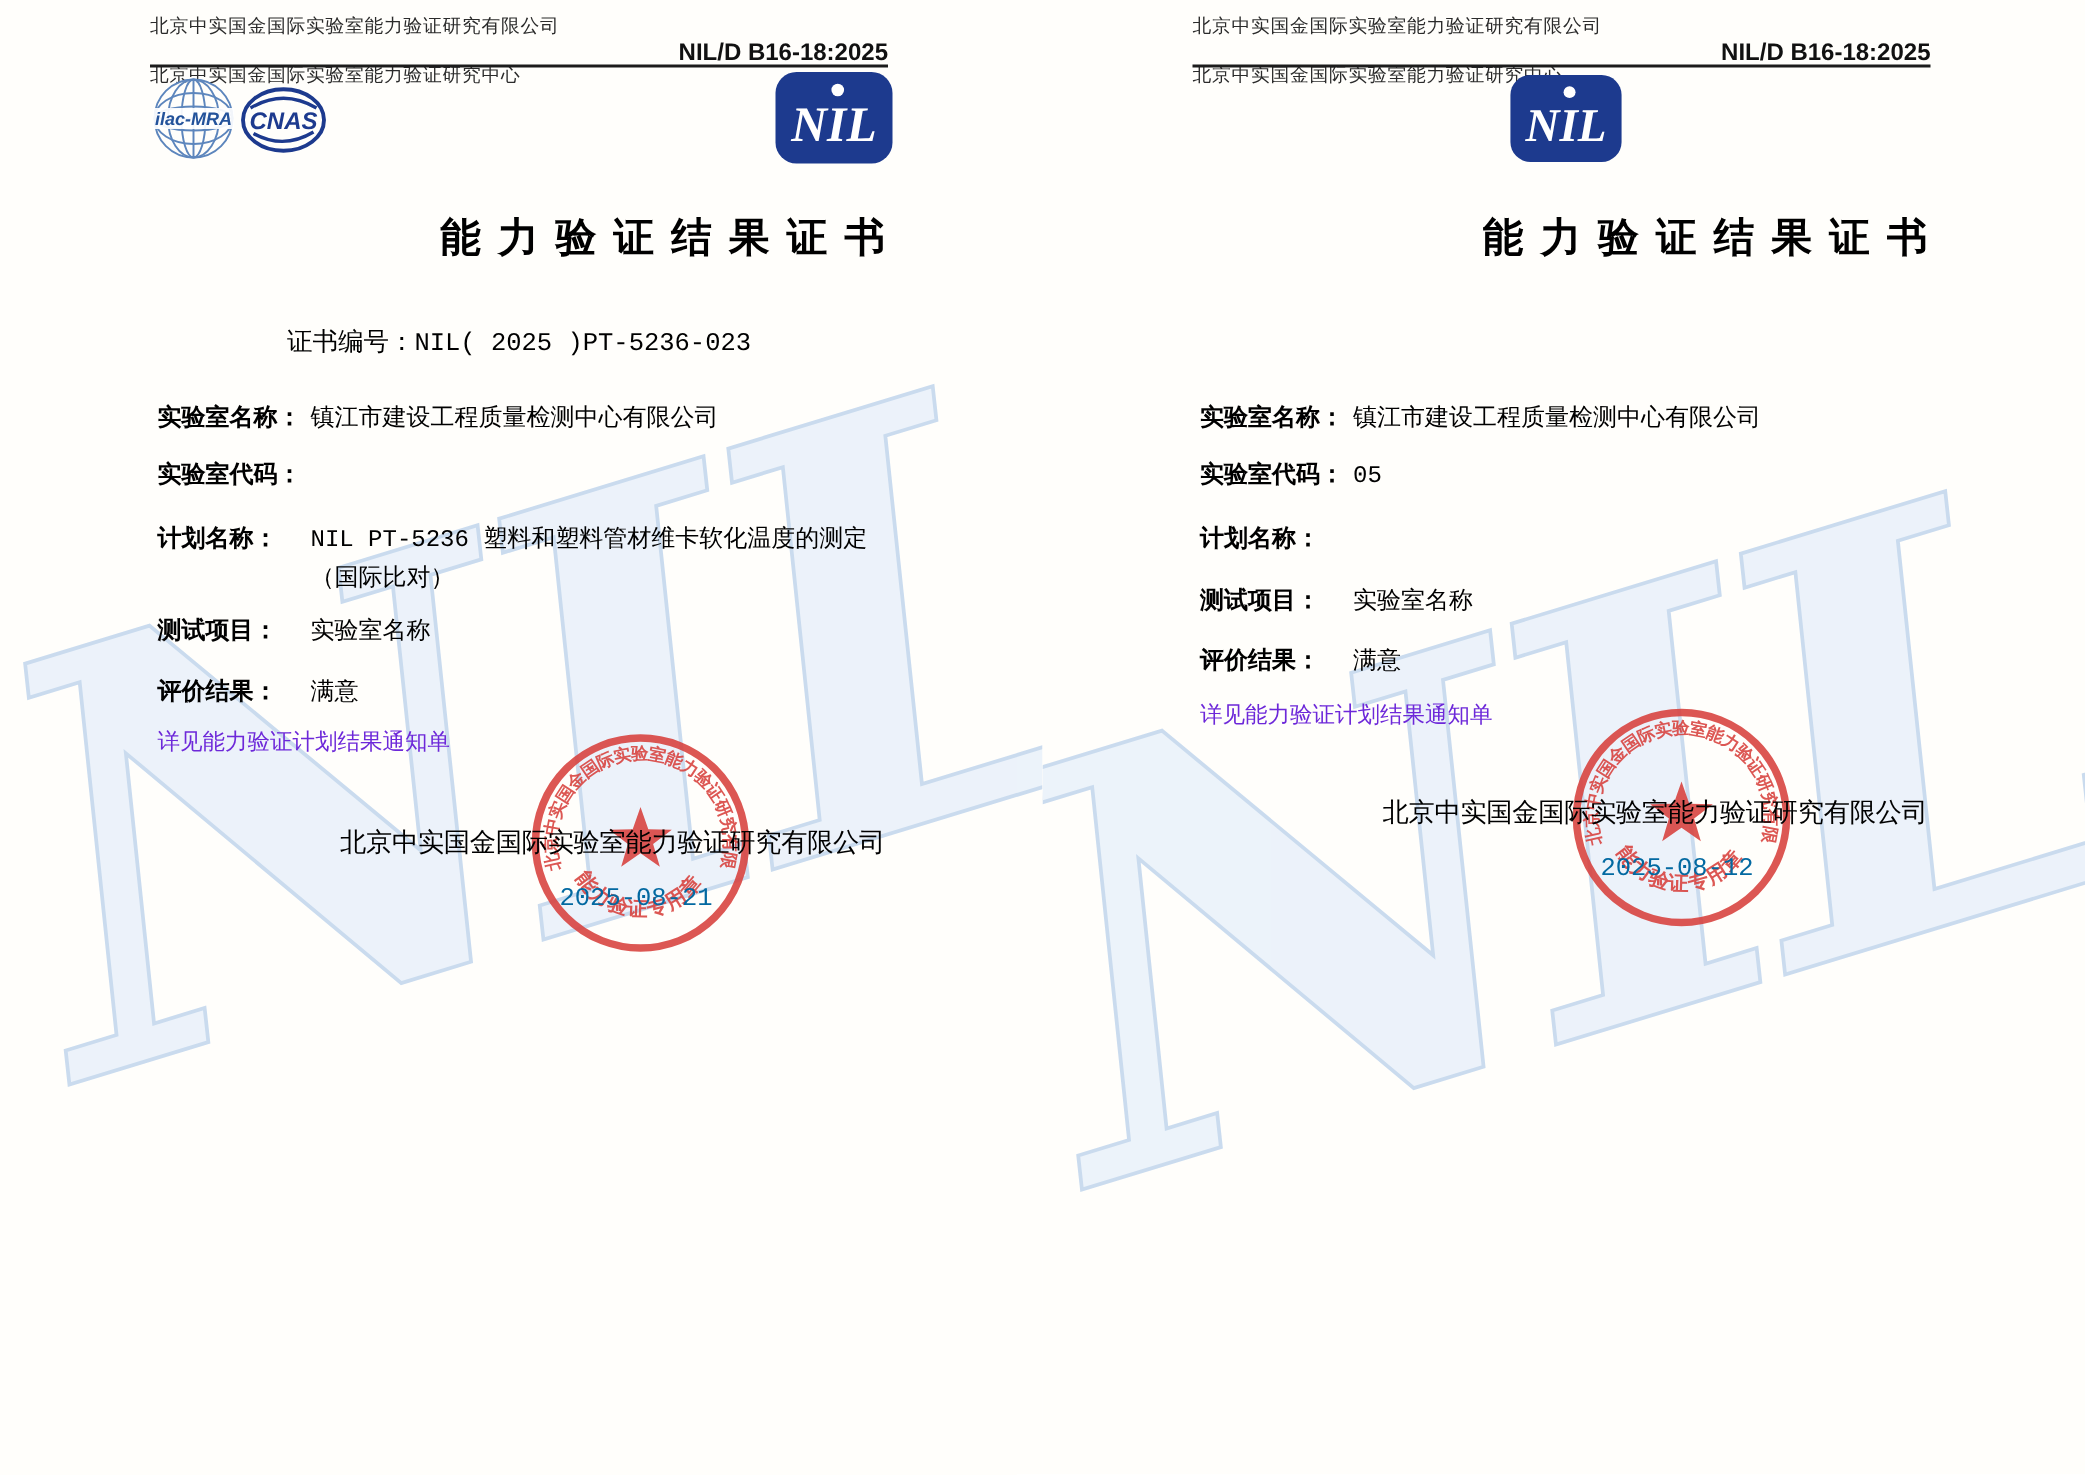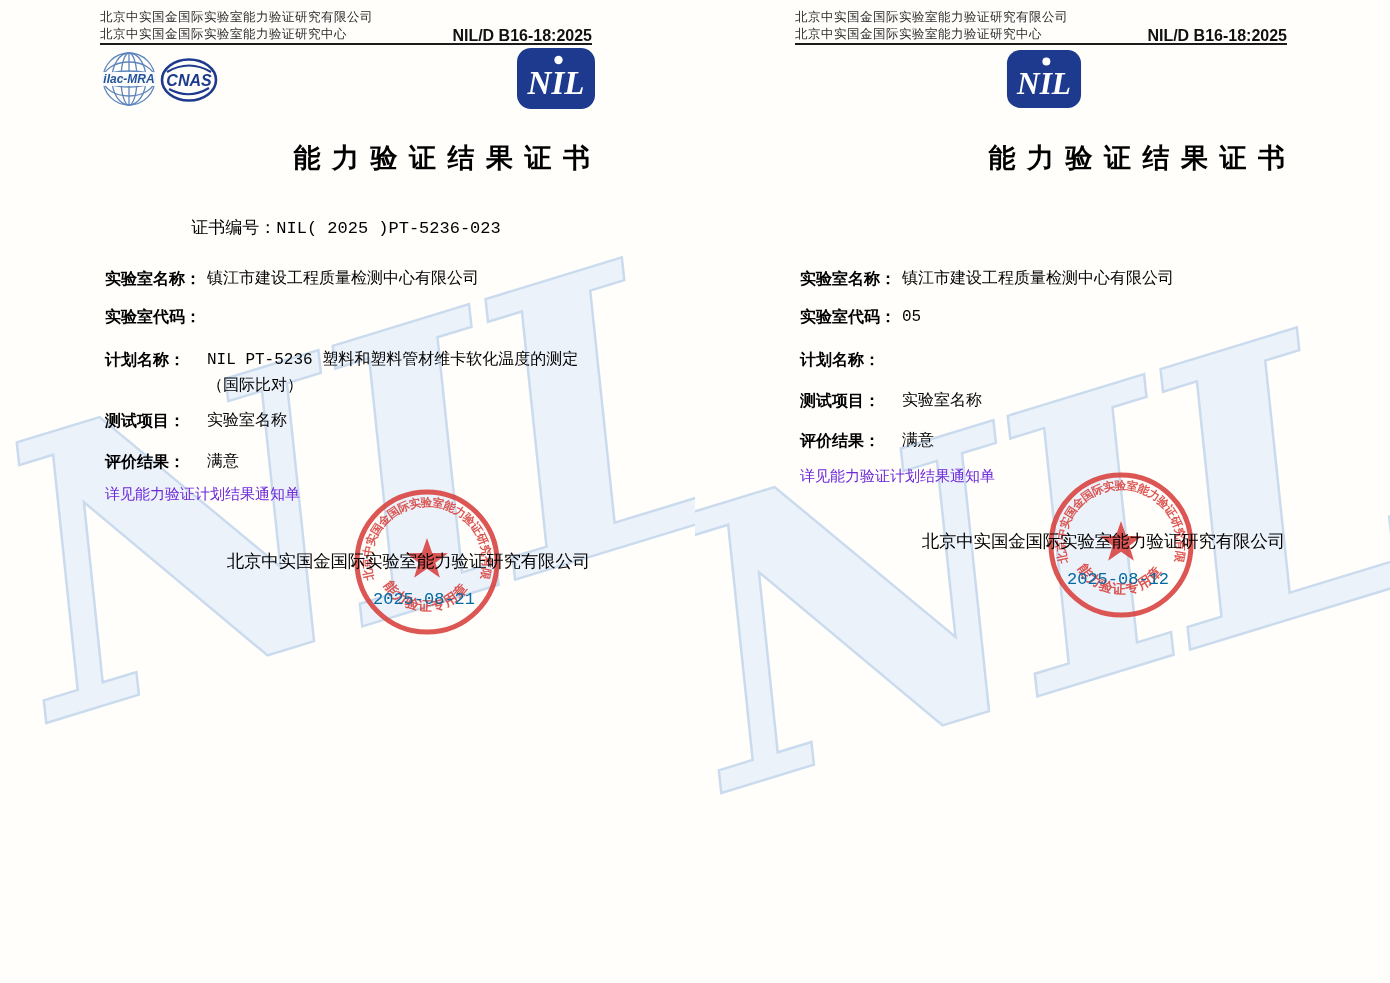--- a/index.html
+++ b/index.html
@@ -6,21 +6,21 @@
   .stage{position:relative;width:1390px;height:983px;background:#ffffff;overflow:hidden;
          font-family:"Liberation Sans","DejaVu Sans",sans-serif;color:#1a1a1a;}
   .page{position:absolute;top:0;width:695px;height:983px;background:#fffefb;overflow:hidden;}
   .page.left{left:0;}
   .page.right{left:695px;}
 
   .wm{position:absolute;left:0;top:0;z-index:0;pointer-events:none;}
 
   .hline{position:absolute;left:100px;width:492px;font-size:12.5px;color:#2b2b2b;z-index:2;letter-spacing:.5px;}
   .h1{top:9px;}
-  .h2{top:26px;}
+  .h2{top:42px;}
   .doccode{position:absolute;right:103px;top:27px;font-size:16px;font-weight:bold;color:#111;z-index:2;}
   .rule{position:absolute;left:100px;right:103px;top:43px;height:2px;background:#1c1c1c;z-index:2;}
 
   .logo{position:absolute;z-index:2;}
   .acc-text{position:absolute;left:228px;top:53px;z-index:2;font-size:9.5px;line-height:11.5px;color:#3a3a3a;}
   .acc-text .en{font-weight:bold;color:#222;}
   .nil-logo-left{left:516px;top:47px;}
   .nil-logo-right{left:311px;top:47px;}
 
   .title{position:absolute;left:100px;width:492px;top:140px;text-align:right;

